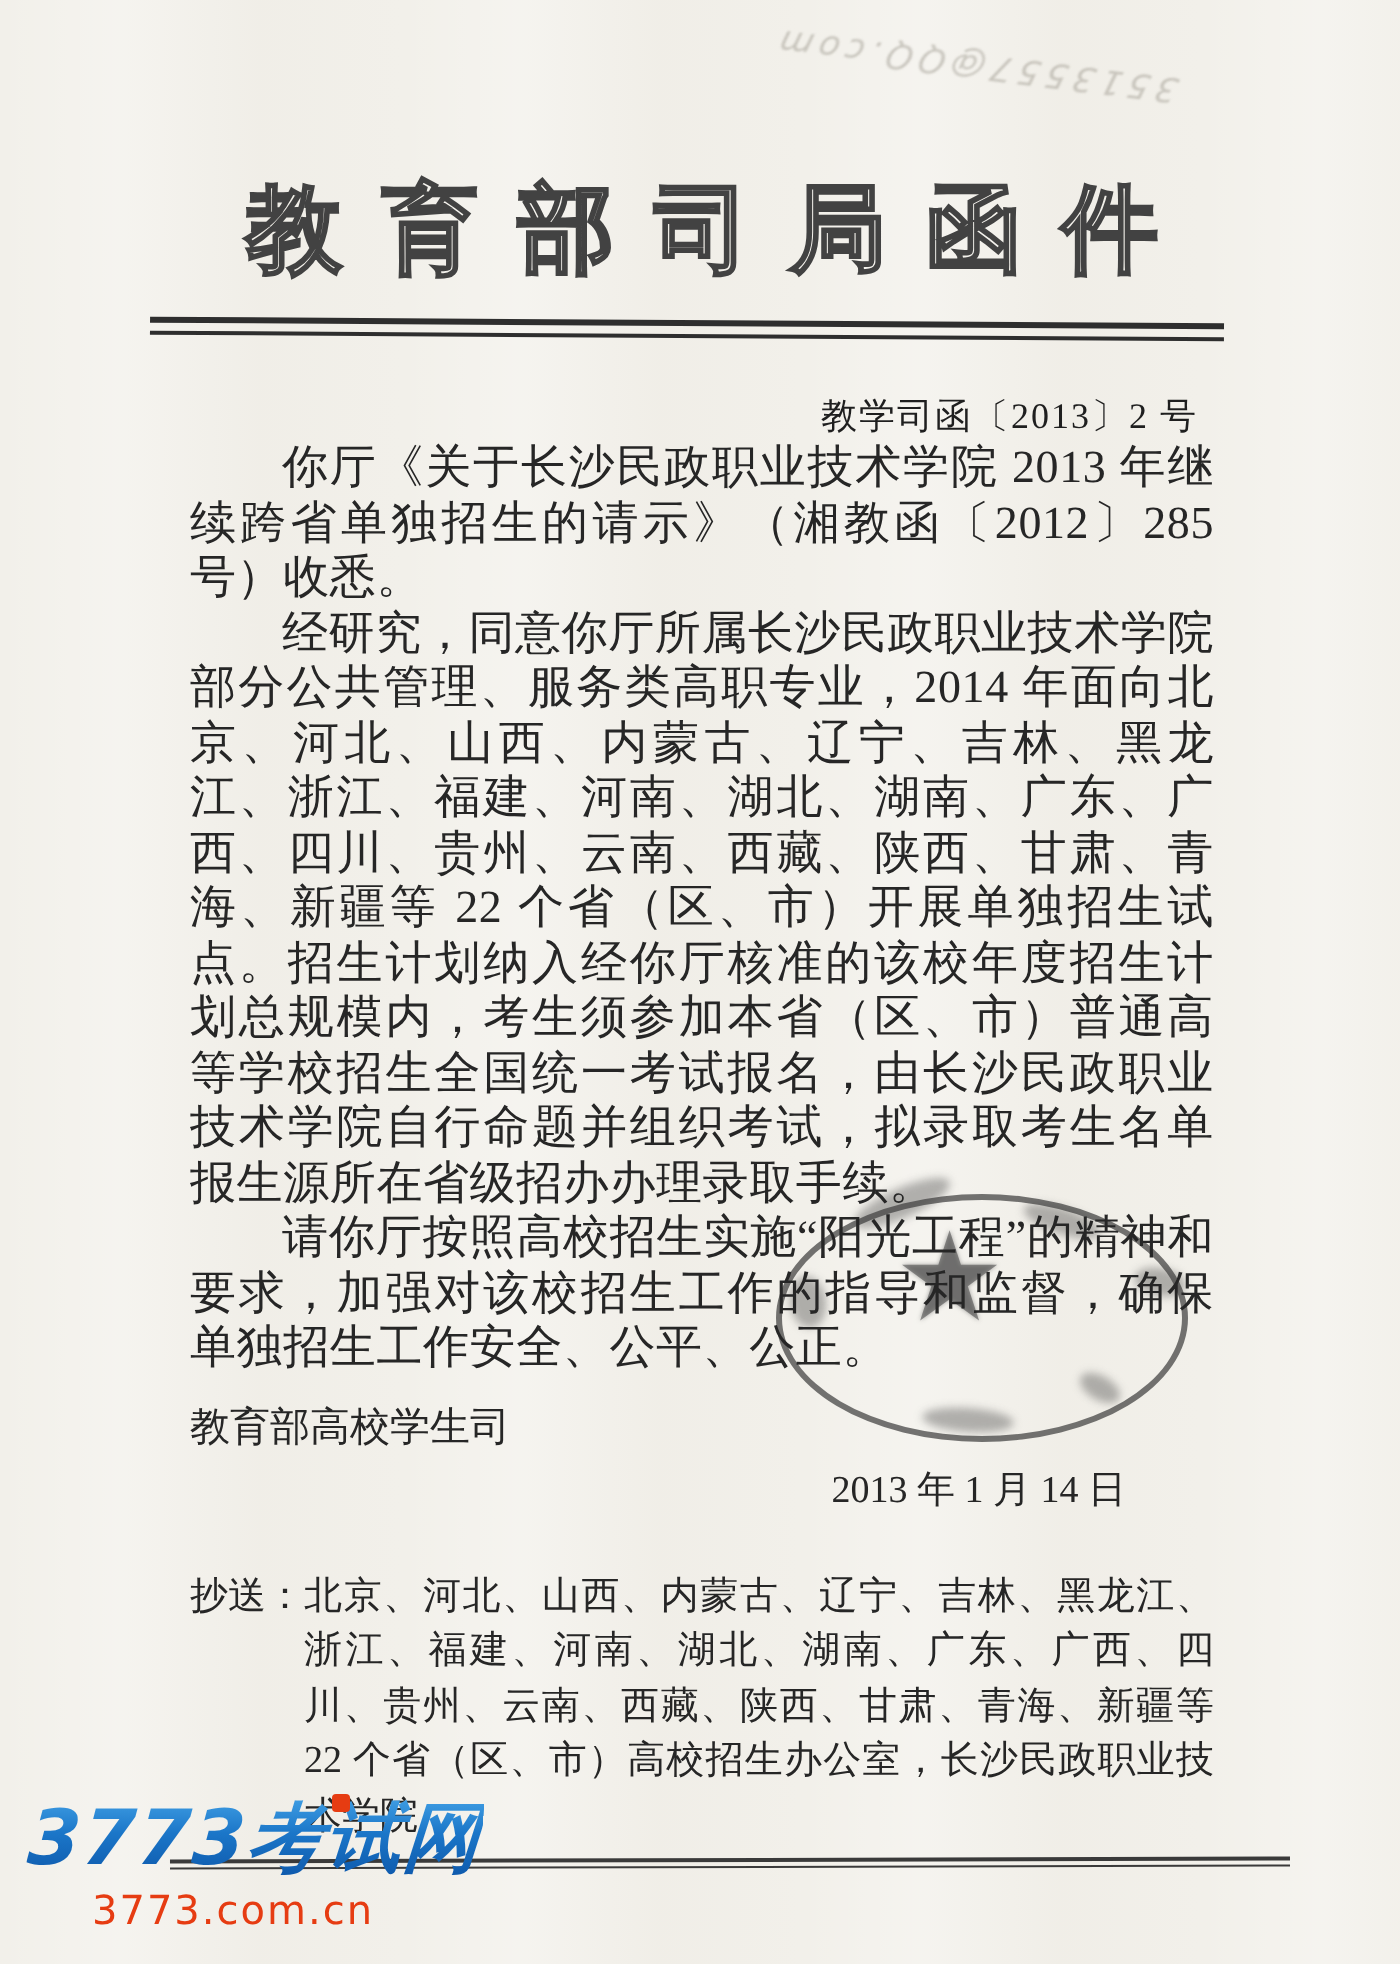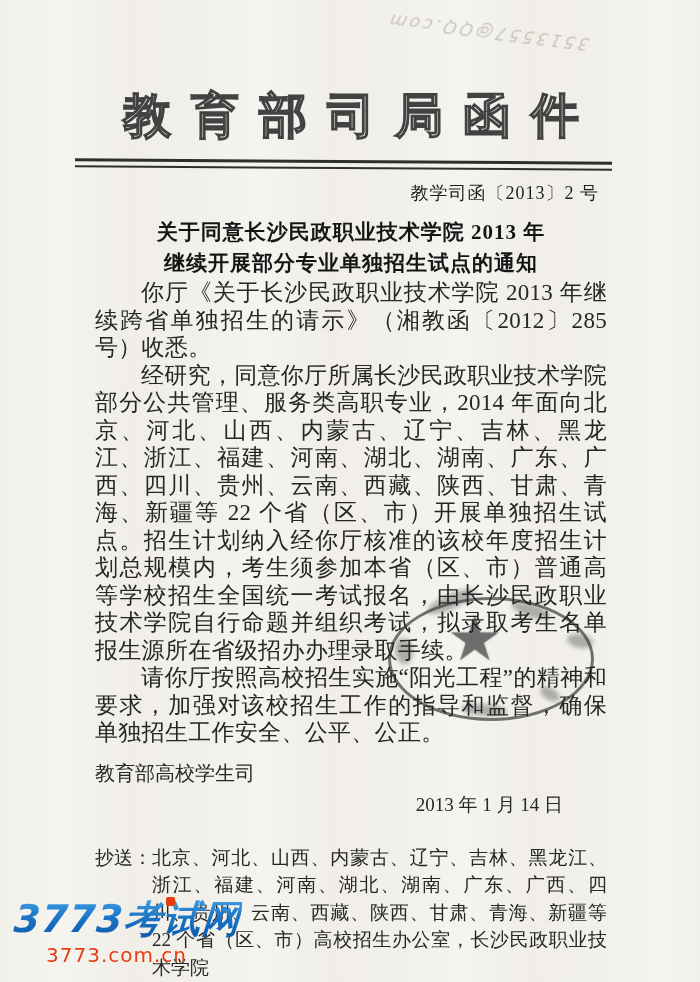--- a/index.html
+++ b/index.html
@@ -64,21 +64,21 @@
   .head-rule {
     margin: 14px 0 0 -20px;
     width: 537px;
     height: 9px;
     border-top: 3px solid #2e2e2e;
     border-bottom: 2px solid #2e2e2e;
     transform: rotate(0.35deg);
   }
 
   .ref-number {
-    margin-top: 12px;
+    margin-top: 27px;
     font-size: 18px;
     letter-spacing: 1px;
     text-align: right;
     padding-right: 8px;
     color: #1f1f1f;
   }
 
   
   .doc-title {
     margin-top: 12px;
@@ -226,24 +226,20 @@
   <div class="handwriting">3513557@QQ.com</div>
 
   <div class="content">
 
     <div class="letterhead">教育部司局函件</div>
 
     <div class="head-rule"></div>
 
     <div class="ref-number">教学司函〔2013〕2 号</div>
 
-    <div class="doc-title">
-      <div>关于同意长沙民政职业技术学院 2013 年</div>
-      <div>继续开展部分专业单独招生试点的通知</div>
-    </div>
 
 
     <p class="para">你厅《关于长沙民政职业技术学院 2013 年继续跨省单独招生的请示》（湘教函〔2012〕285 号）收悉。</p>
 
     <p class="para">经研究，同意你厅所属长沙民政职业技术学院部分公共管理、服务类高职专业，2014 年面向北京、河北、山西、内蒙古、辽宁、吉林、黑龙江、浙江、福建、河南、湖北、湖南、广东、广西、四川、贵州、云南、西藏、陕西、甘肃、青海、新疆等 22 个省（区、市）开展单独招生试点。招生计划纳入经你厅核准的该校年度招生计划总规模内，考生须参加本省（区、市）普通高等学校招生全国统一考试报名，由长沙民政职业技术学院自行命题并组织考试，拟录取考生名单报生源所在省级招办办理录取手续。</p>
 
     <p class="para">请你厅按照高校招生实施“阳光工程”的精神和要求，加强对该校招生工作的指导和监督，确保单独招生工作安全、公平、公正。</p>
 
     <div class="signature-block">
       <div class="signature-line">教育部高校学生司</div>

